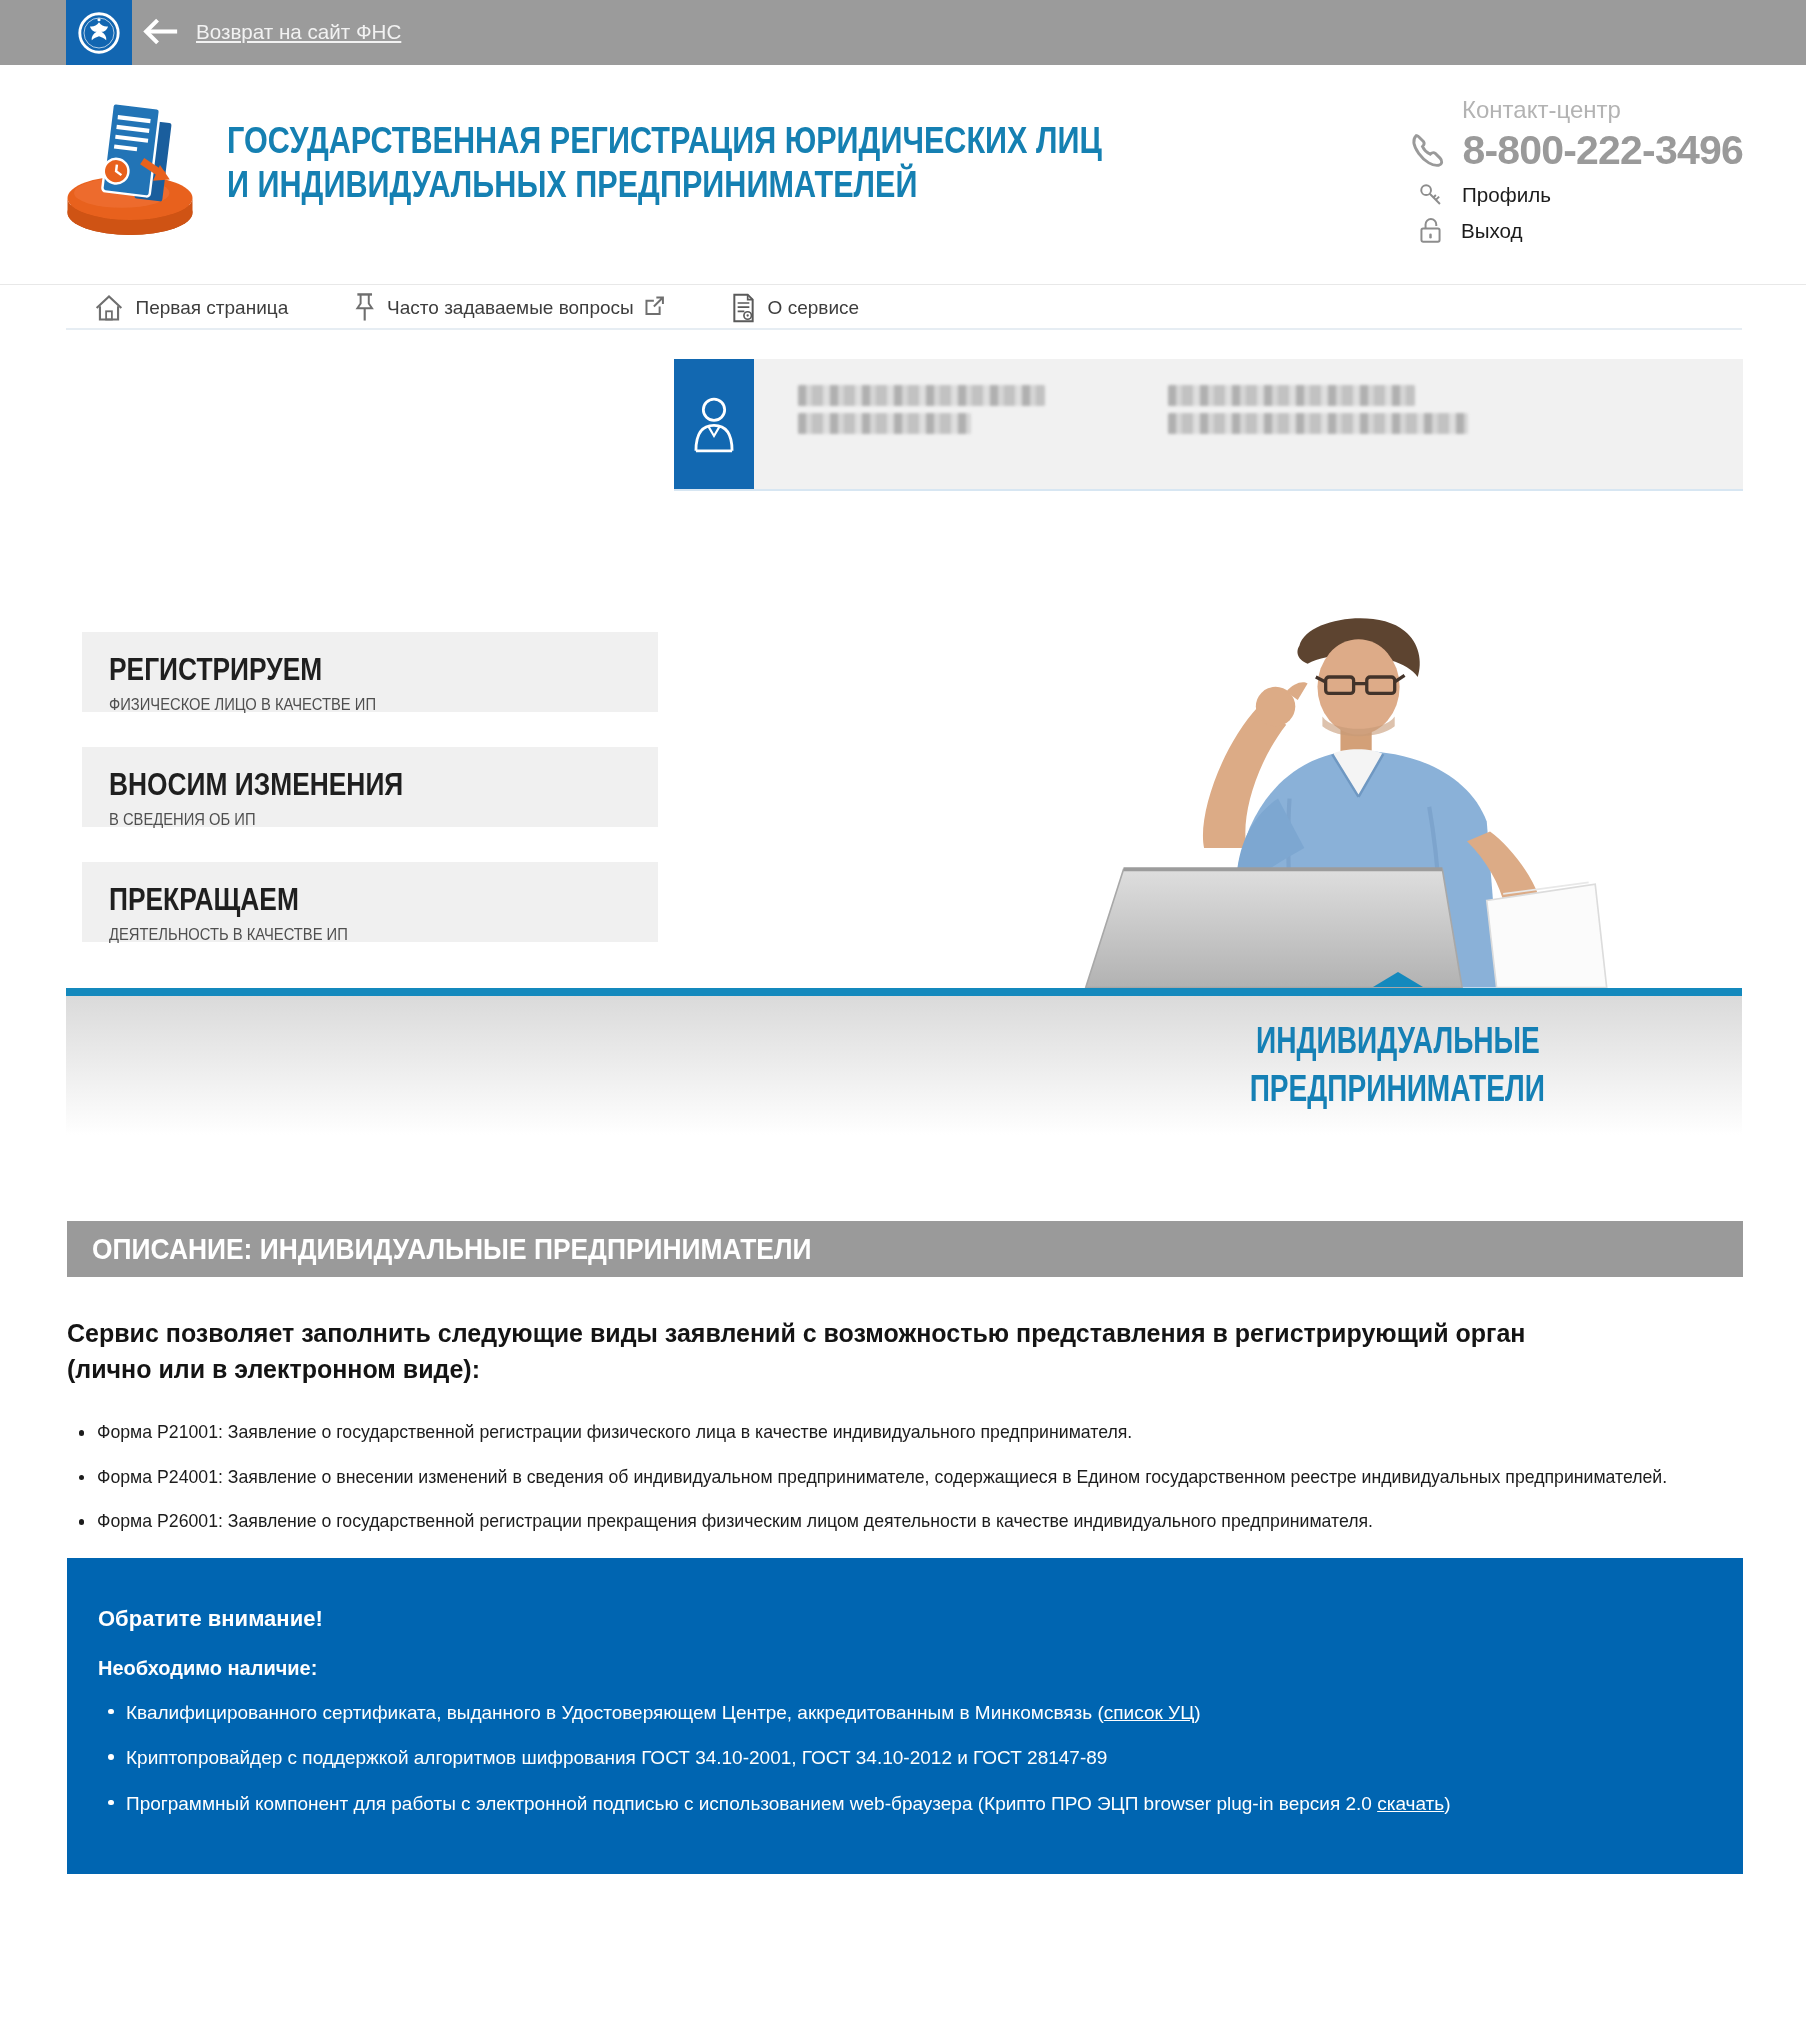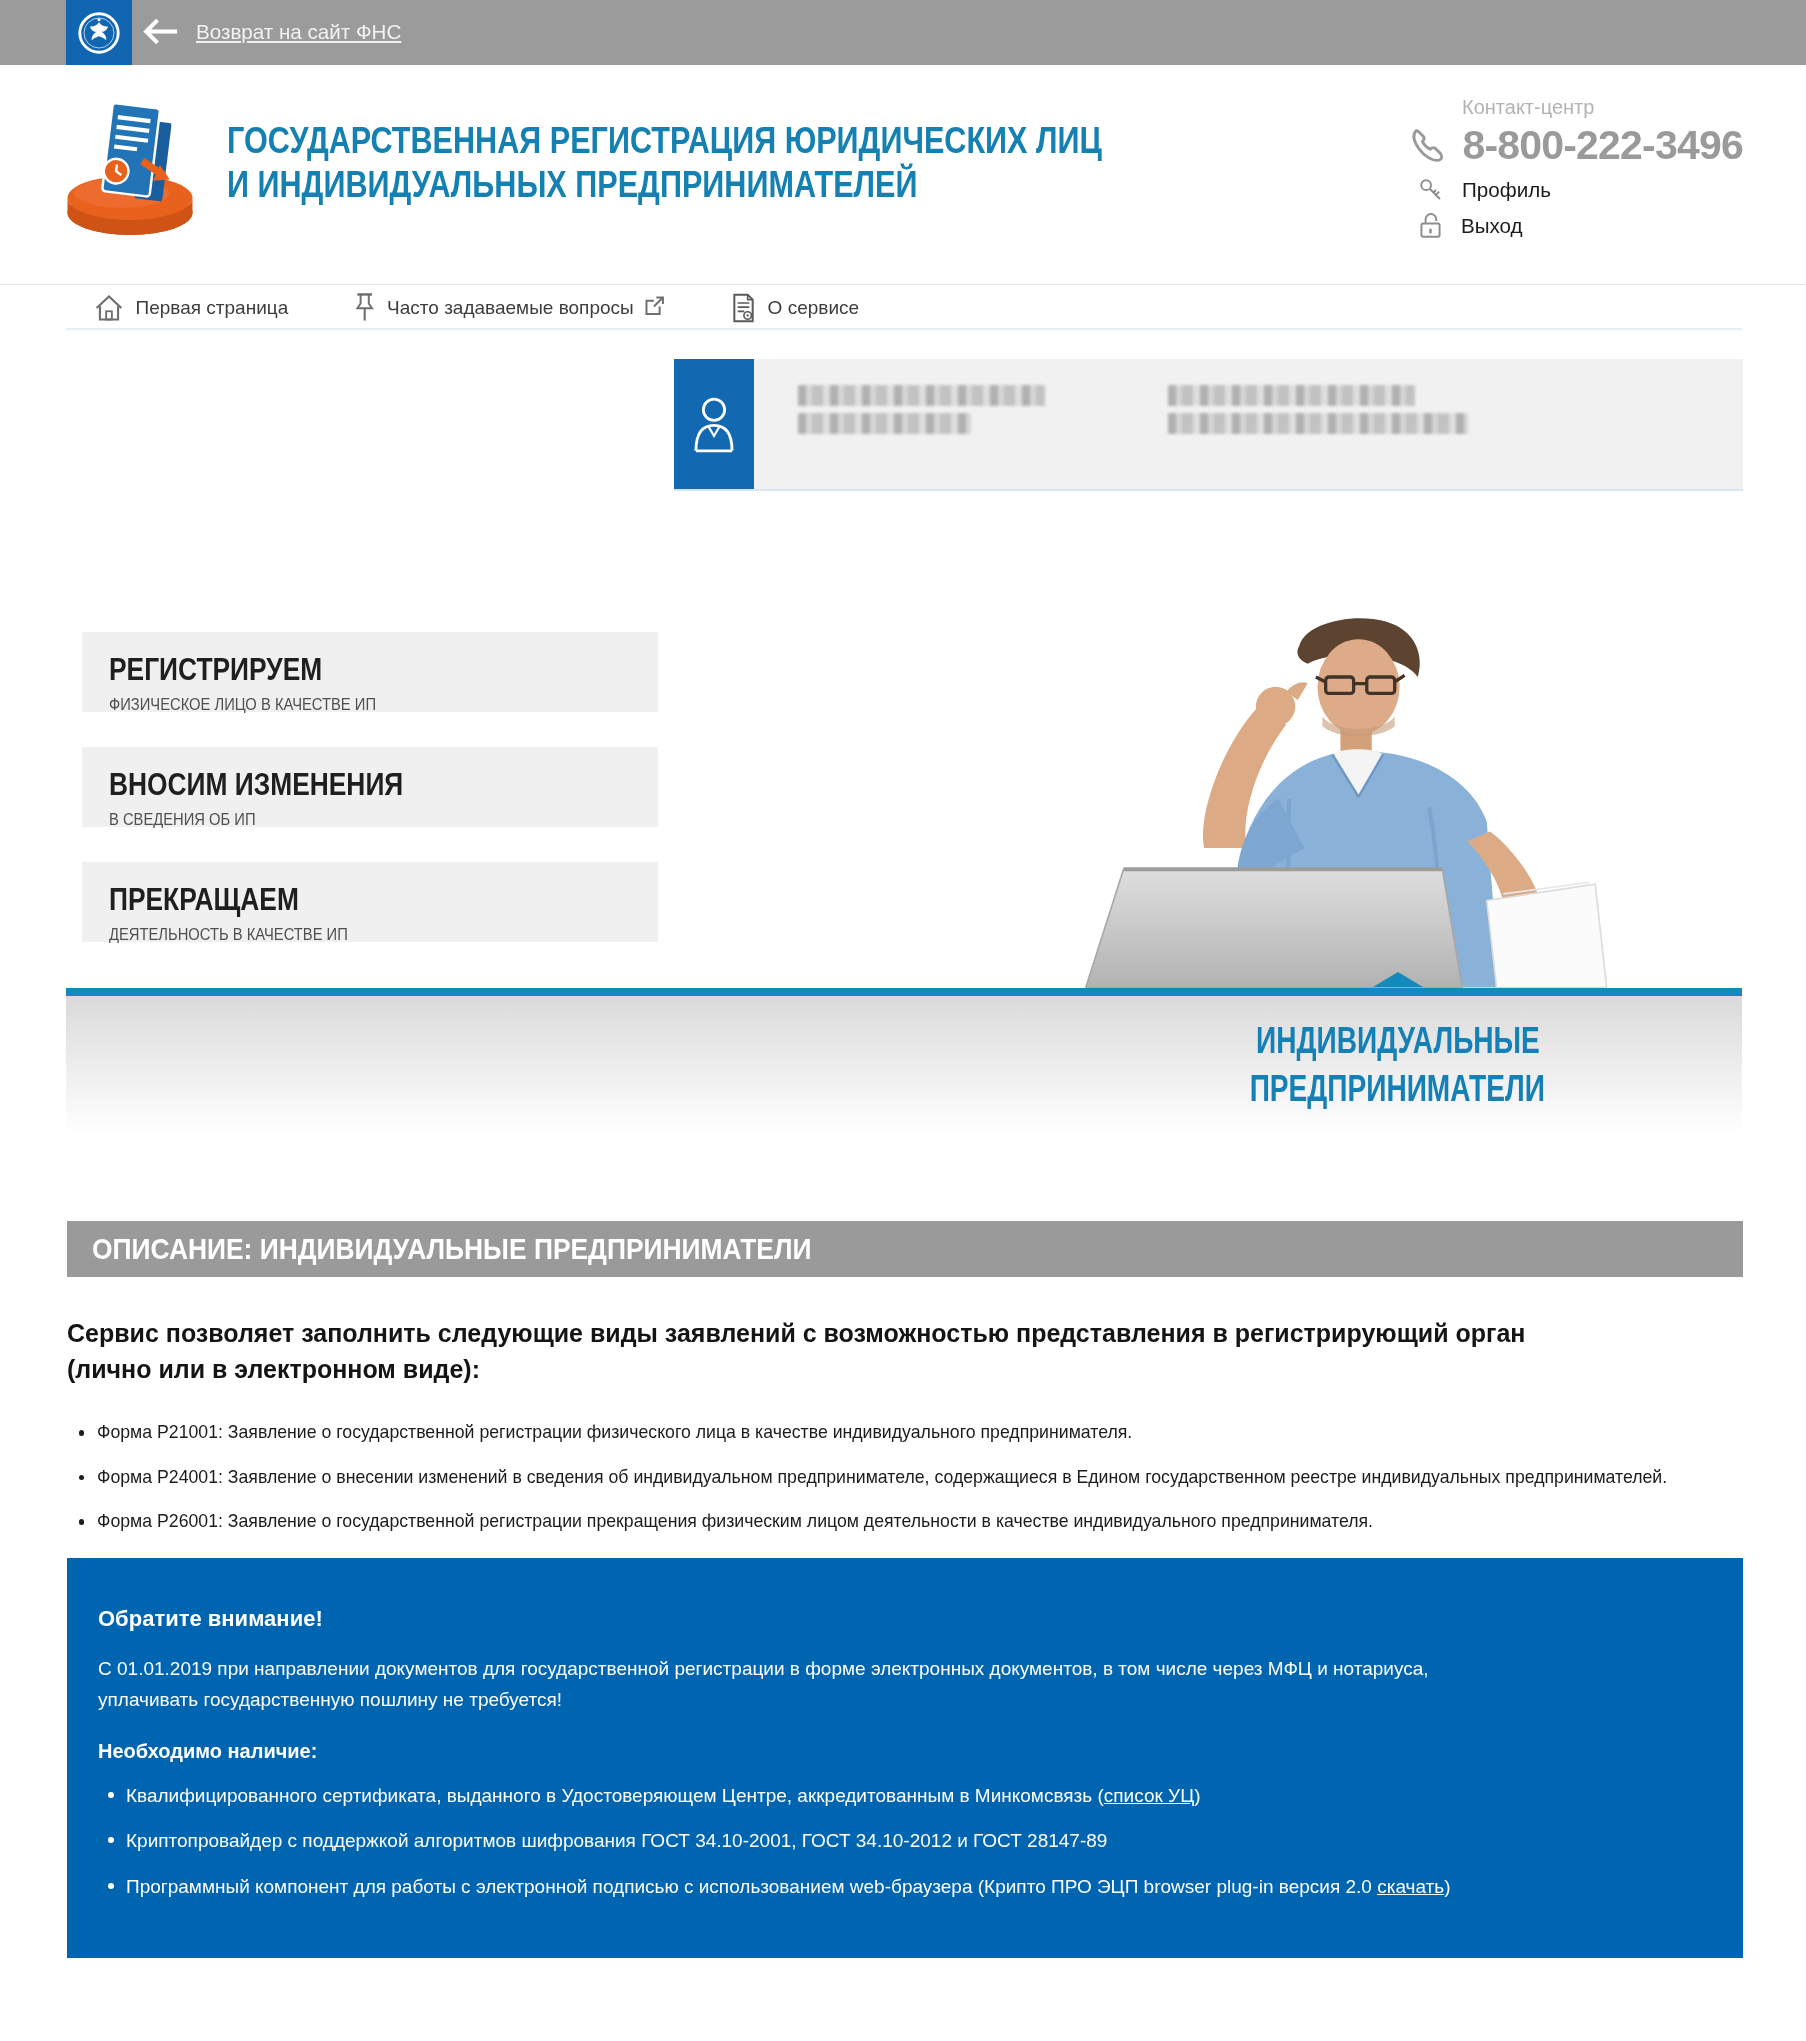--- a/index.html
+++ b/index.html
@@ -17,21 +17,21 @@
   .back-arrow { position:absolute; left:141px; top:16.4px; }
   .back-link { position:absolute; left:196px; top:20px; font-size:20.6px; color:#f2f2f2;
                text-decoration:underline; cursor:pointer; }
 
   
   .site-header { position:relative; height:219px; background:#fff; }
   .logo { position:absolute; left:64px; top:26px; }
   .page-title { position:absolute; left:227px; top:54px; color:#1580b2; font-weight:bold;
                 font-size:36px; line-height:44px; }
   .contact { position:absolute; left:1408px; top:31px; width:345px; }
-  .contact-label { margin-left:54px; font-size:20px; color:#b3b3b3; }
+  .contact-label { margin-left:54px; font-size:24px; color:#b3b3b3; }
   .phone-row { display:flex; align-items:center; margin-top:3.3px; }
   .phone-number { font-size:41px; font-weight:bold; color:#9a9a9a; letter-spacing:-0.8px; margin-left:16.4px; }
   .account-row { display:flex; align-items:center; margin-top:8.2px; margin-left:10px; }
   .account-row .lbl { font-size:20.6px; color:#1c1c1c; margin-left:18px; cursor:pointer; }
 
   
   .mainnav { position:relative; height:46px; border-top:0.8px solid #e8e8e8; display:flex; align-items:center;
              padding-left:94px; }
   .nav-item { display:flex; align-items:center; cursor:pointer; margin-right:66px; }
   .nav-item .txt { font-size:19px; color:#3d3d3d; margin-left:11.5px; }
@@ -289,21 +289,20 @@
 <div class="desc-heading">Сервис позволяет заполнить следующие виды заявлений с возможностью представления в регистрирующий орган (лично или в электронном виде):</div>
 
 <ul class="desc-list">
   <li>Форма Р21001: Заявление о государственной регистрации физического лица в качестве индивидуального предпринимателя.</li>
   <li>Форма Р24001: Заявление о внесении изменений в сведения об индивидуальном предпринимателе, содержащиеся в Едином государственном реестре индивидуальных предпринимателей.</li>
   <li>Форма Р26001: Заявление о государственной регистрации прекращения физическим лицом деятельности в качестве индивидуального предпринимателя.</li>
 </ul>
 
 <div class="notice">
   <div class="notice-title">Обратите внимание!</div>
-  <div class="notice-par">С 01.01.2019 при направлении документов для государственной регистрации в форме электронных документов, в том числе через МФЦ и нотариуса, уплачивать государственную пошлину не требуется!</div>
   <div class="notice-sub">Необходимо наличие:</div>
   <ul class="notice-list">
     <li>
       <span>Квалифицированного сертификата, выданного в Удостоверяющем Центре, аккредитованным в Минкомсвязь (</span><span class="wlink">список УЦ</span><span>)</span>
     </li>
     <li>
       <span>Криптопровайдер с поддержкой алгоритмов шифрования ГОСТ 34.10-2001, ГОСТ 34.10-2012 и ГОСТ 28147-89</span>
     </li>
     <li>
       <span>Программный компонент для работы с электронной подписью с использованием web-браузера (Крипто ПРО ЭЦП browser plug-in версия 2.0 </span><span class="wlink">скачать</span><span>)</span>

